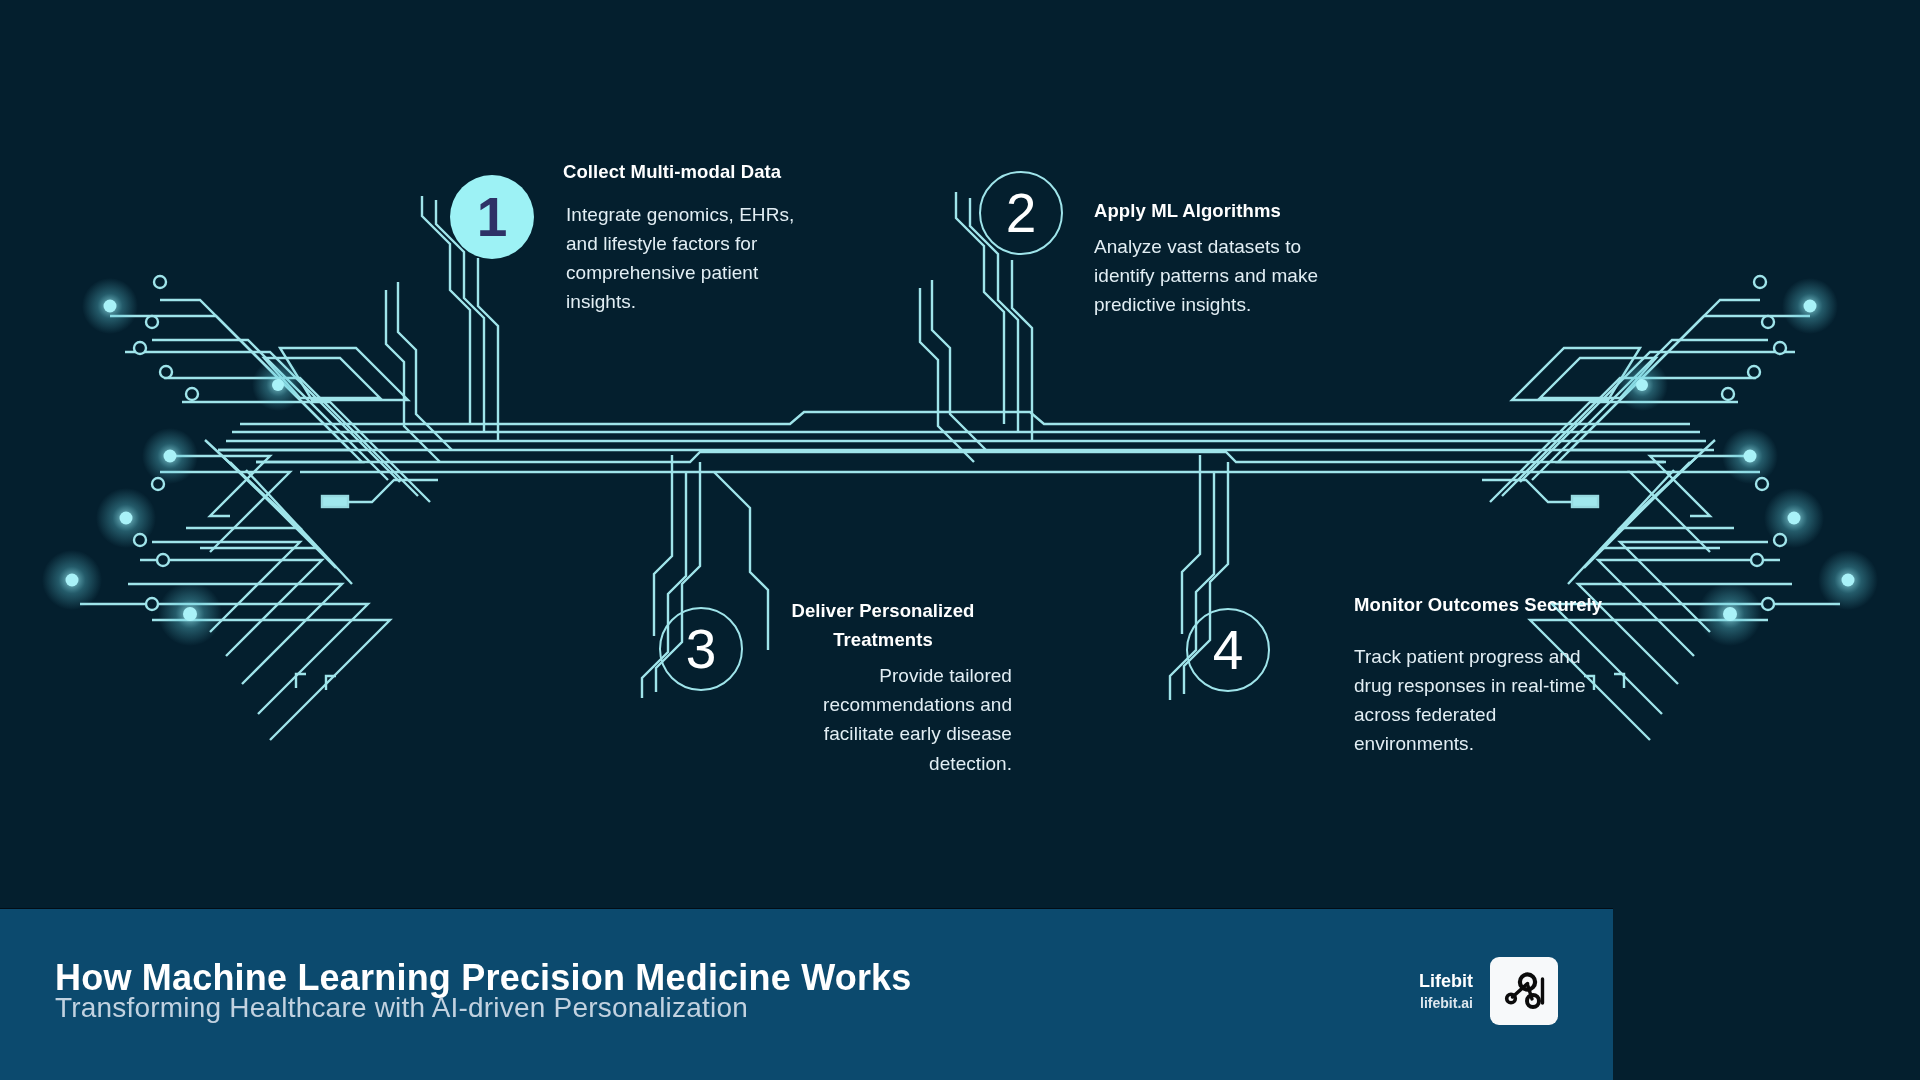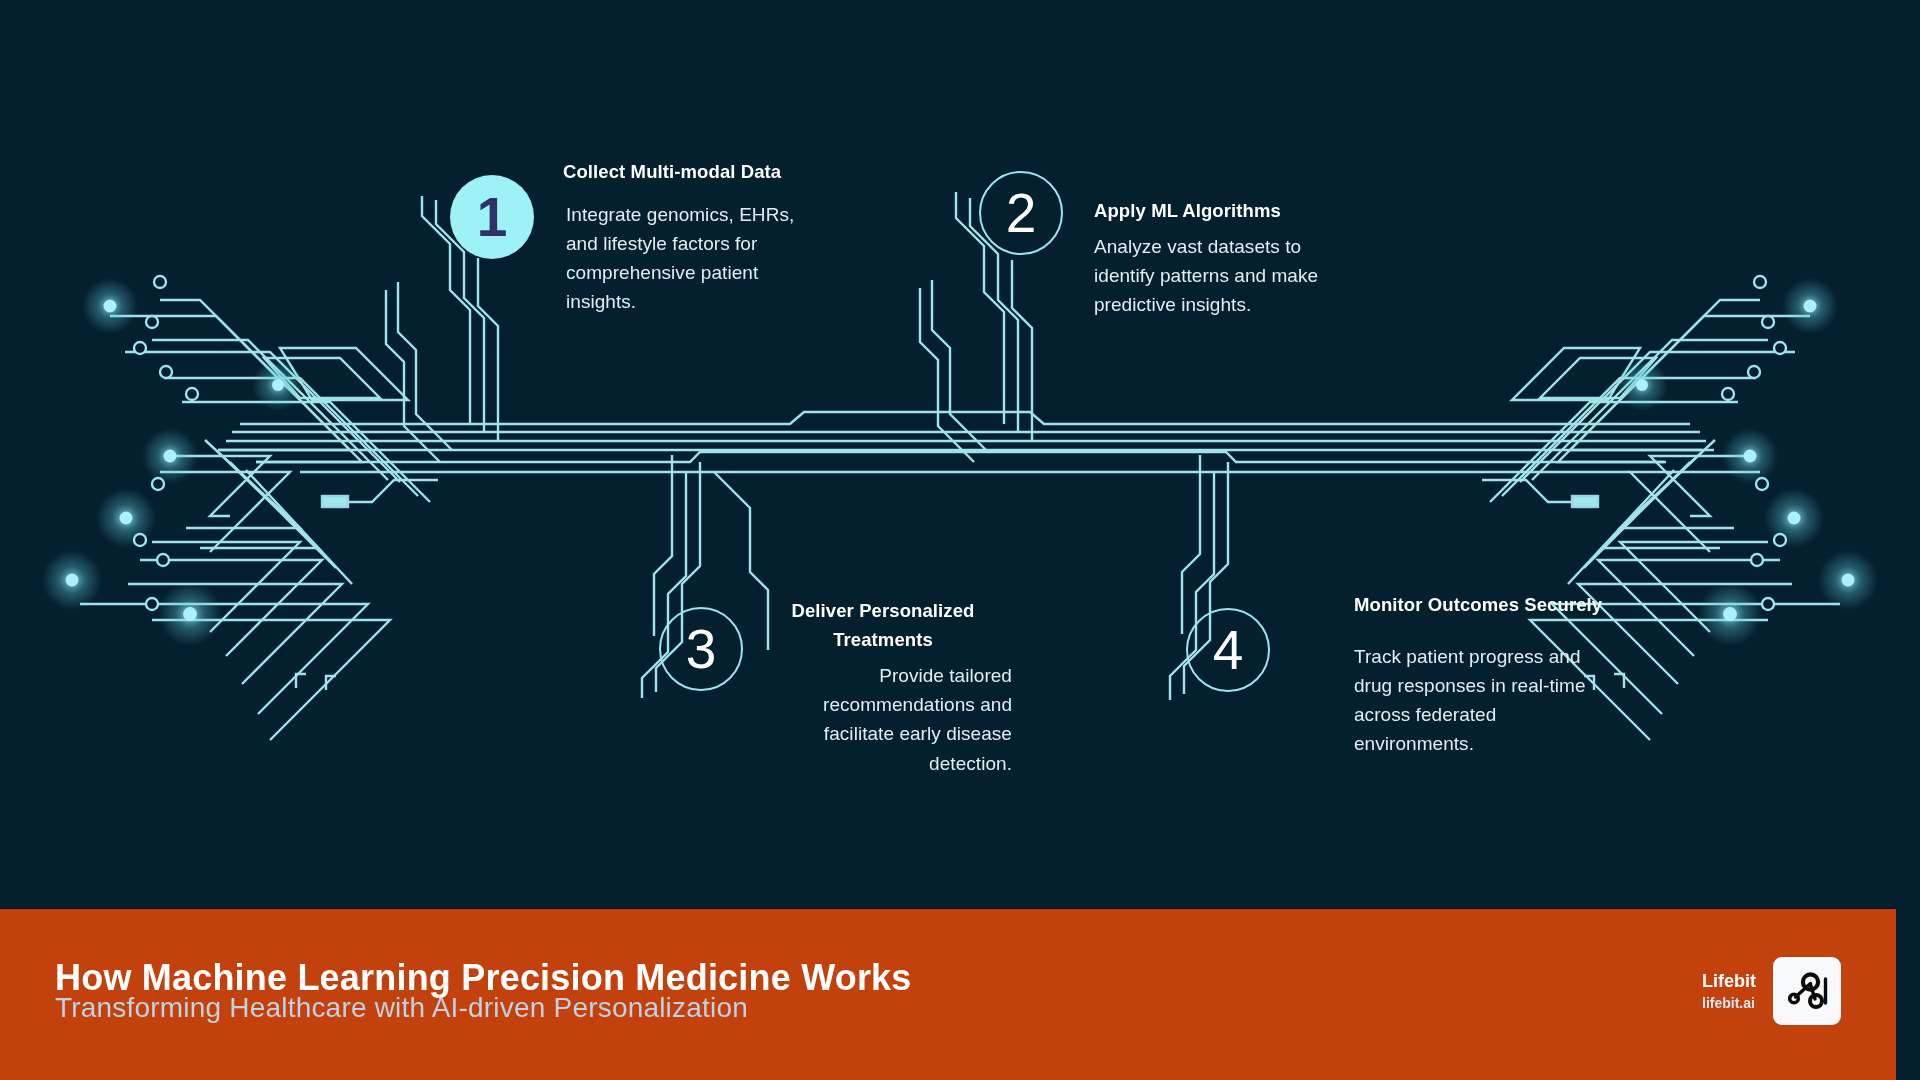--- a/index.html
+++ b/index.html
@@ -71,22 +71,22 @@
   #step3 .step-body { margin-top:7px;text-align:right; }
 
   #step4 .circle { left:1186px; top:608px; }
   #step4 .textblock { left:1354px; top:591px; width:255px; }
   #step4 .step-body { margin-top:22px; }
 
   
   #footer {
     position:absolute;
     left:0; top:908px;
-    width:1896px; height:172px;
-    background:#c2410c;
+    width:1613px; height:172px;
+    background:#0c4a6e;
     border-top:1px solid #020d16;
   }
   #footer-title {
     position:absolute;
     left:55px; top:48px;
     font-size:36px;
     font-weight:700;
     color:#ffffff;
     letter-spacing:0.2px;
   }
@@ -98,21 +98,21 @@
     color:#c2d2e0;
     letter-spacing:0.2px;
   }
   #brand {
     position:absolute;
     right:55px; top:48px;
     display:flex;
     align-items:center;
     gap:17px;
   }
-  #brand-text { text-align:left; }
+  #brand-text { text-align:right; }
   #brand-name {
     font-size:18px; font-weight:700; color:#ffffff; line-height:1.35;
   }
   #brand-url {
     font-size:14px; font-weight:700; color:#dde6ee; line-height:1.35;
   }
   #brand-mark {
     width:68px; height:68px;
     background:#f7f9fa;
     border-radius:9px;

